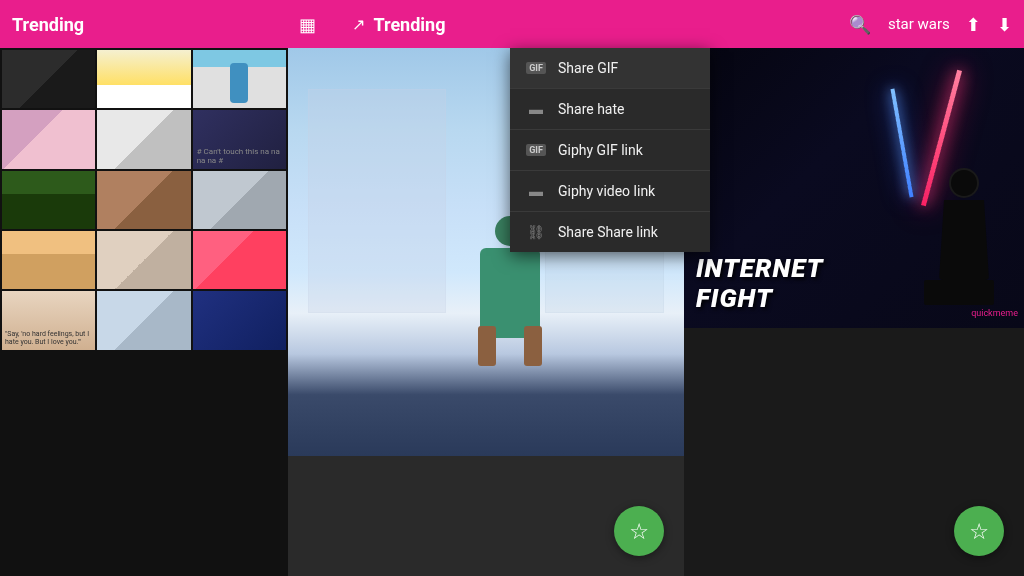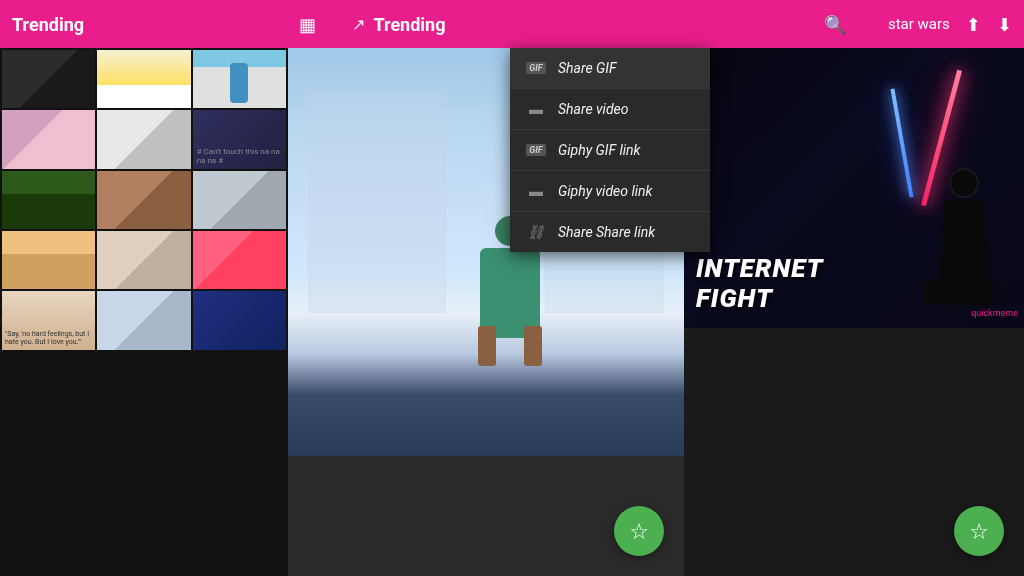--- a/index.html
+++ b/index.html
@@ -57,21 +57,20 @@
       gap: 16px;
     }
     .nav-icon {
       color: white;
       font-size: 18px;
       cursor: pointer;
     }
     .search-text {
       color: white;
       font-size: 15px;
-      margin-left: 25px;
     }
     .grid-icon {
       color: white;
       font-size: 18px;
       margin-right: 12px;
     }
 
     
     .main-content {
       display: flex;
@@ -214,21 +213,20 @@
       z-index: 20;
     }
     .dropdown-menu {
       position: absolute;
       top: 0;
       left: 510px;
       width: 200px;
       background: #2a2a2a;
       box-shadow: 0 4px 16px rgba(0,0,0,0.6);
       z-index: 30;
-      font-style: italic;
     }
     .dropdown-item {
       display: flex;
       align-items: center;
       padding: 12px 16px;
       cursor: pointer;
       color: #f0f0f0;
       font-size: 14px;
       gap: 12px;
       border-bottom: 1px solid #3a3a3a;
@@ -366,21 +364,21 @@
   </div>
 
   <div class="dropdown-overlay">
     <div class="dropdown-menu">
       <div class="dropdown-item active">
         <span class="menu-icon gif-badge">GIF</span>
         <span>Share GIF</span>
       </div>
       <div class="dropdown-item">
         <span class="menu-icon video-badge">▬</span>
-        <span>Share video</span>
+        <span>Share hate</span>
       </div>
       <div class="dropdown-item">
         <span class="menu-icon gif-badge">GIF</span>
         <span>Giphy GIF link</span>
       </div>
       <div class="dropdown-item">
         <span class="menu-icon video-badge">▬</span>
         <span>Giphy video link</span>
       </div>
       <div class="dropdown-item">

